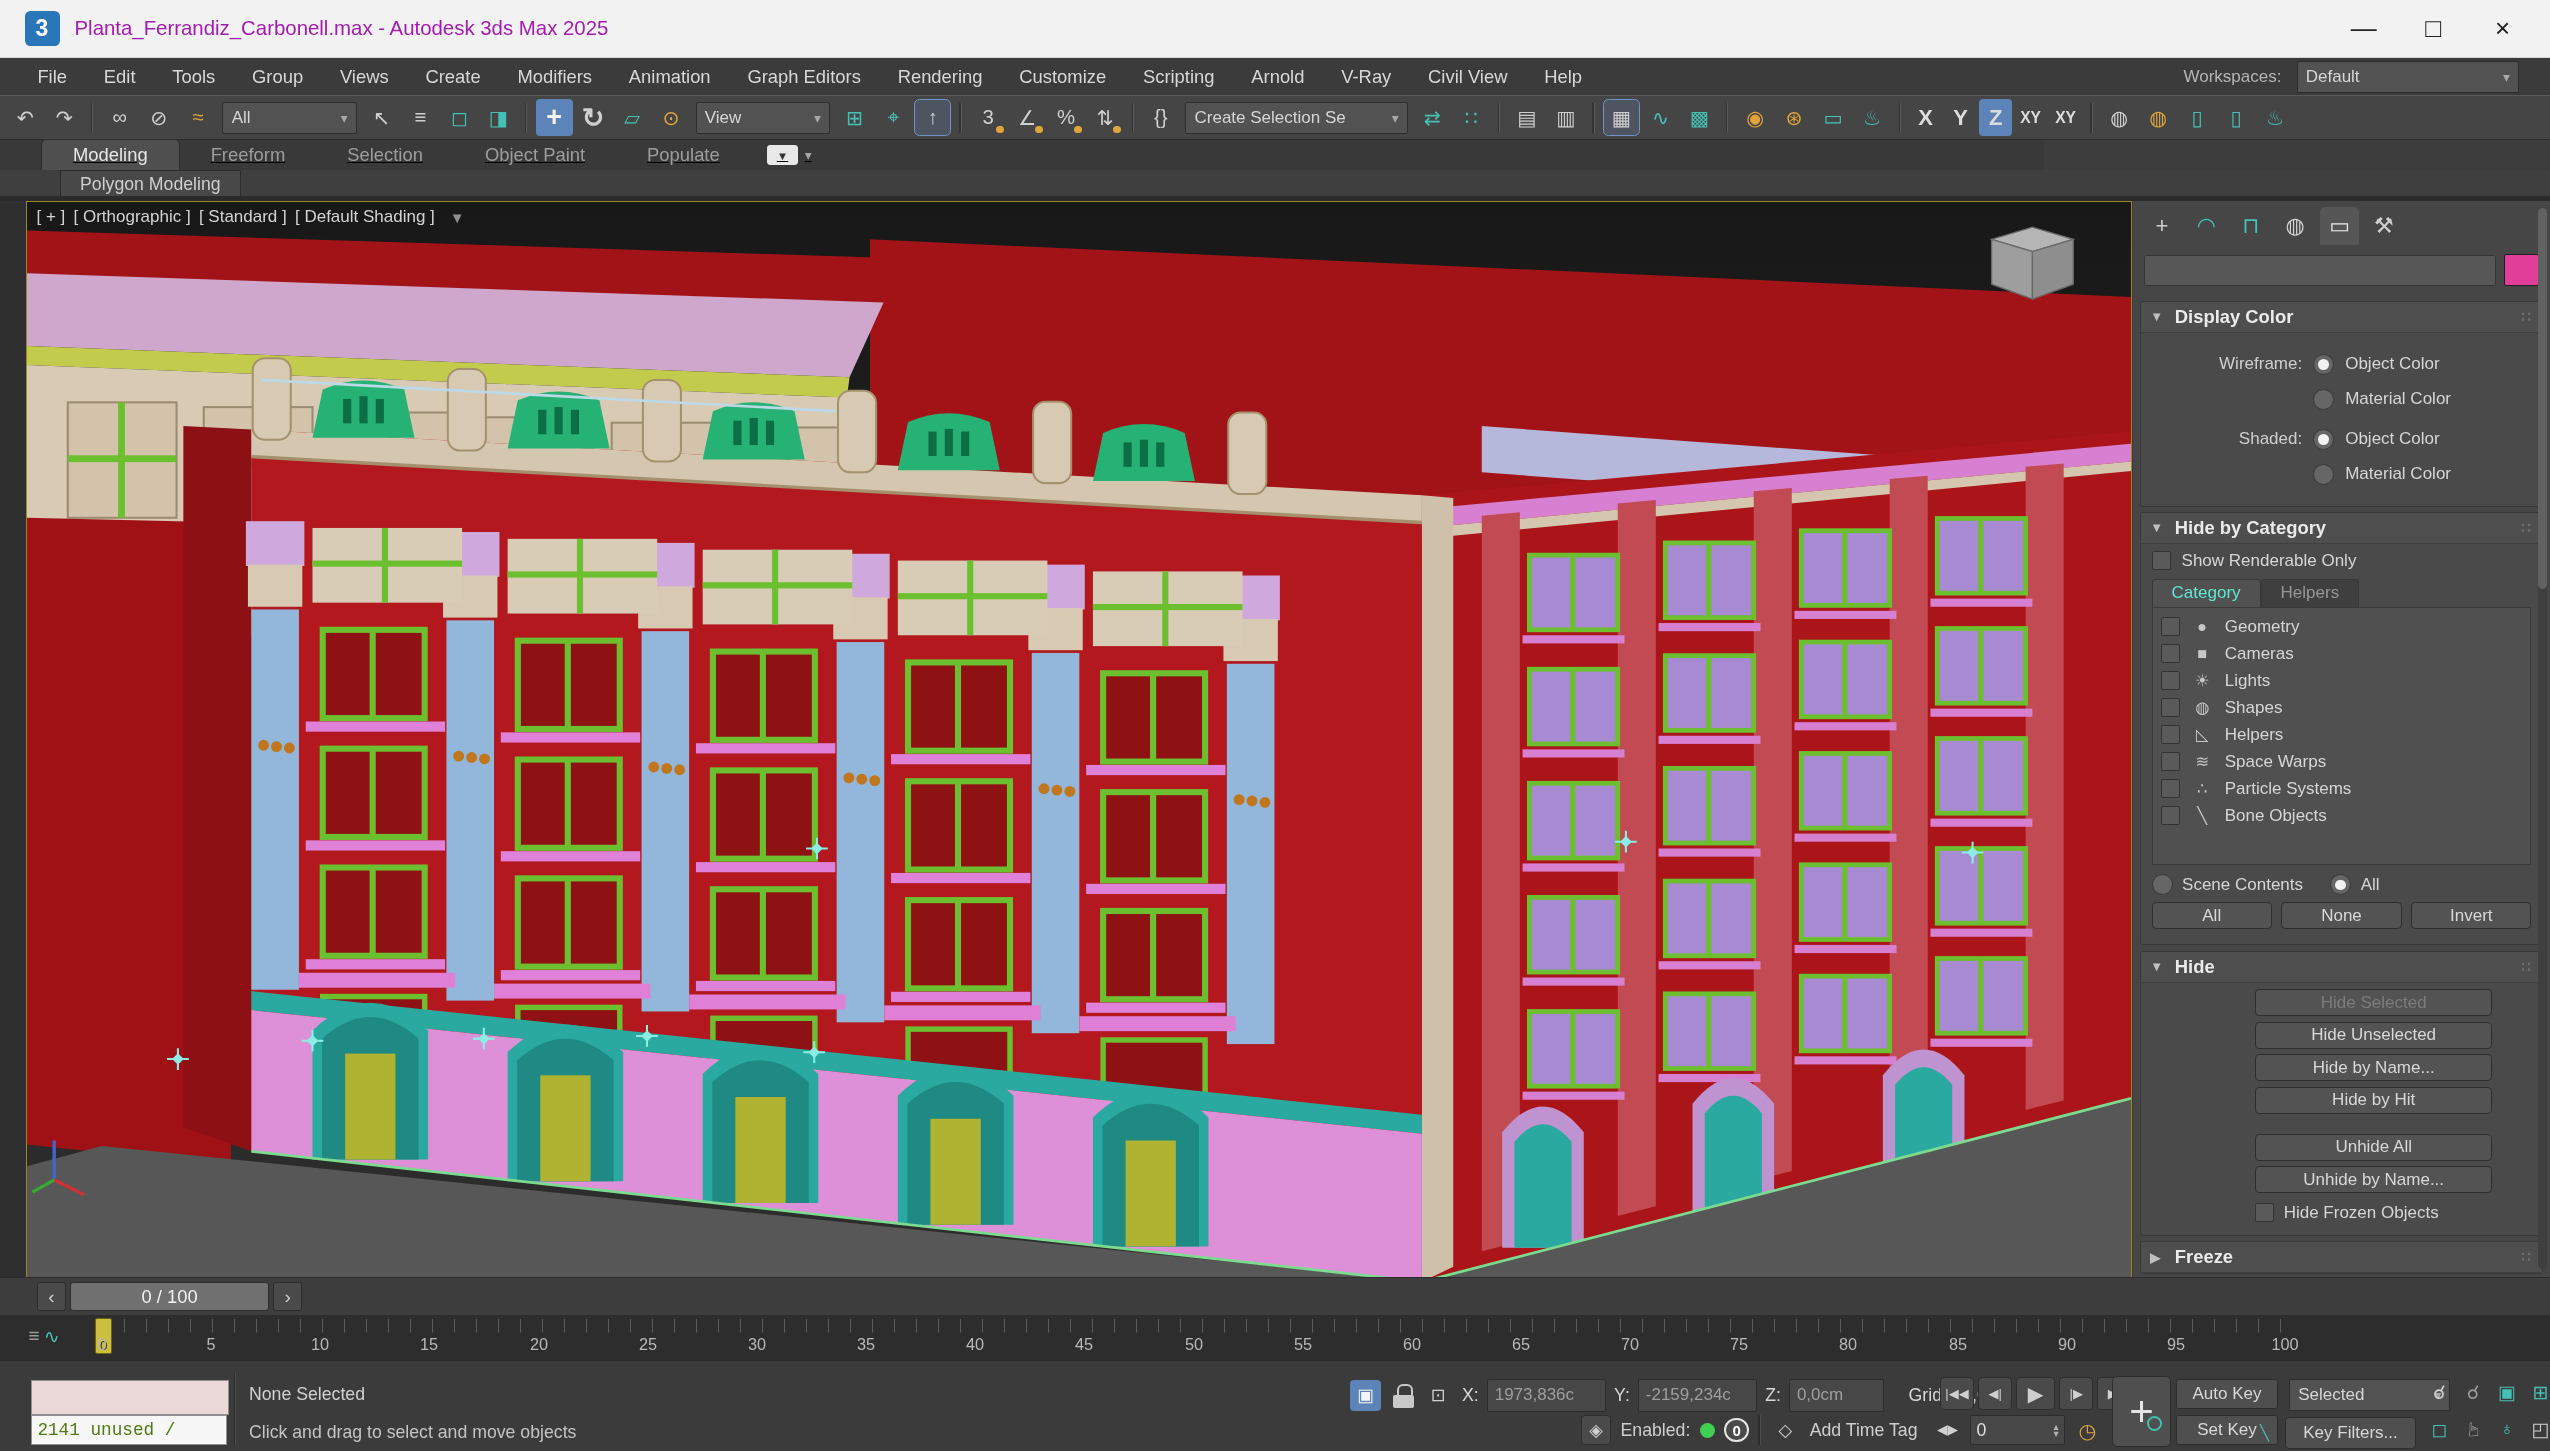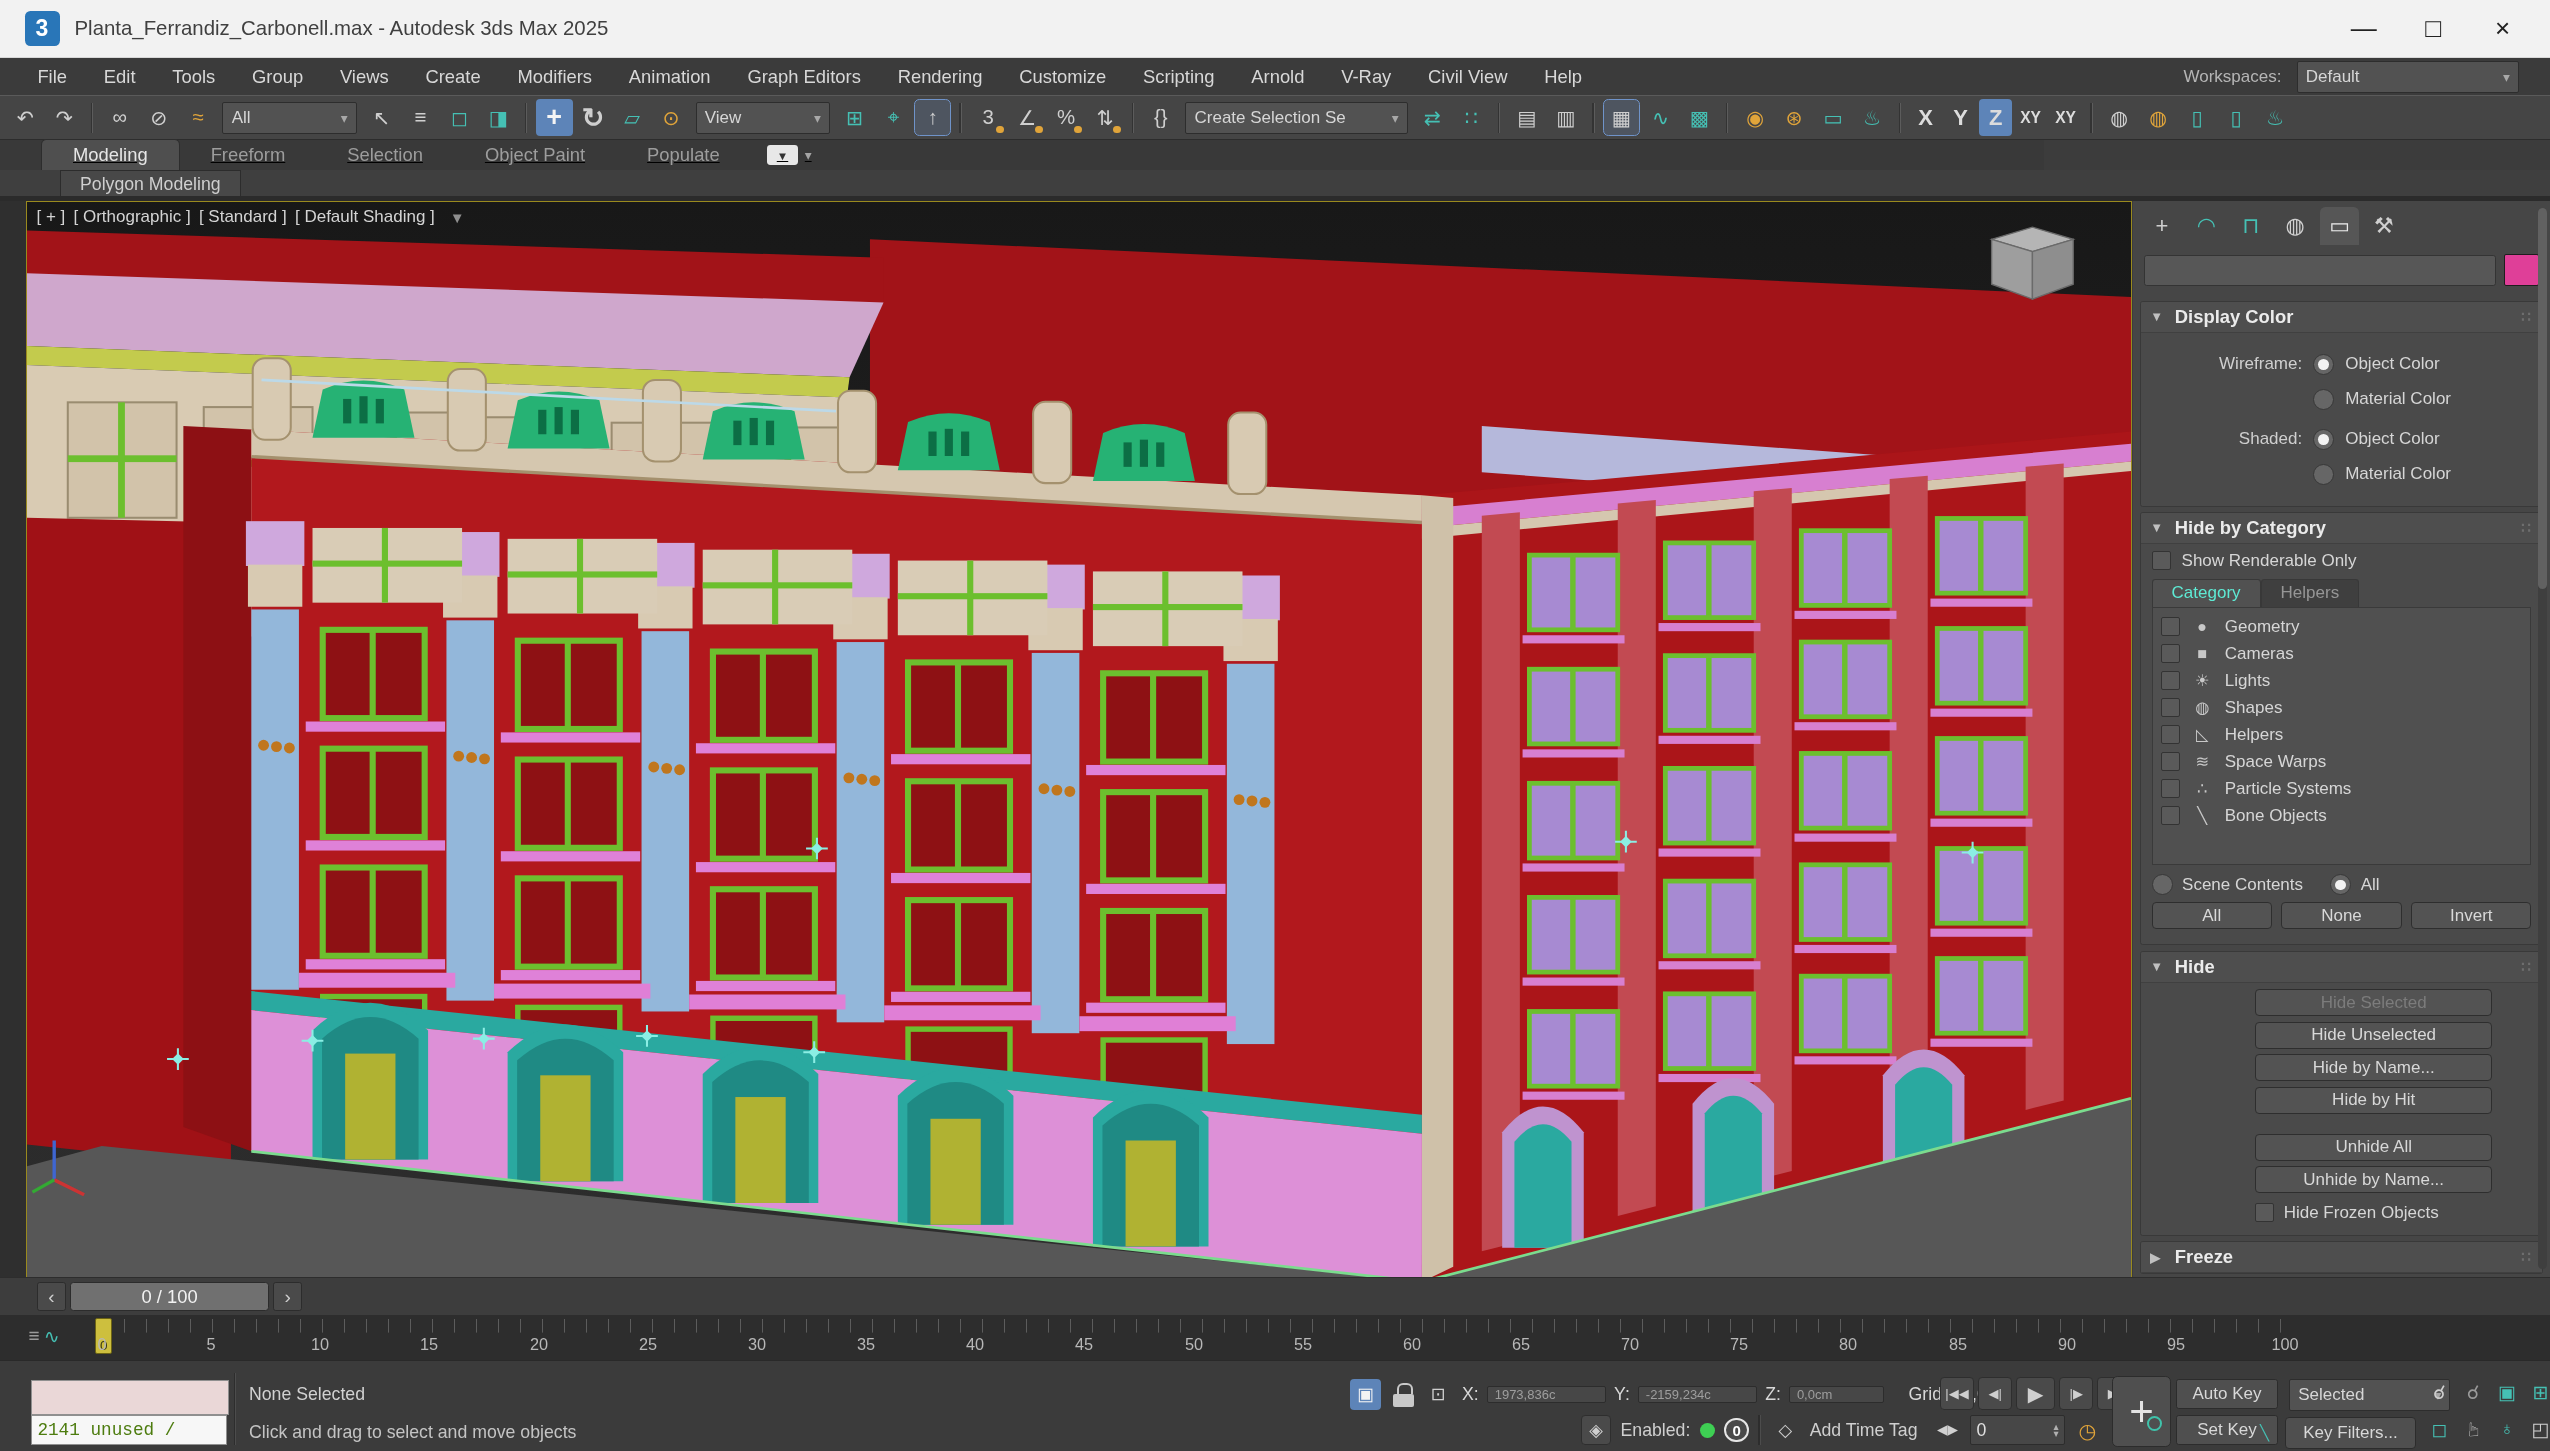--- a/index.html
+++ b/index.html
@@ -5,21 +5,21 @@
   html,body{margin:0;padding:0;width:2550px;height:1452px;overflow:hidden;background:#3c3c3c;
             font-family:"Liberation Sans", sans-serif;}
   .abs{position:absolute;}
   #root{position:relative;width:2550px;height:1452px;background:#3c3c3c;}
 
   
   #titlebar{left:0;top:0;width:2550px;height:58px;background:#f2f2f2;display:flex;align-items:center;
             padding-left:24.5px;box-sizing:border-box;border-bottom:0.7px solid #d8d8d8;}
   .appbadge{width:35px;height:35px;background:#2976b8;border-radius:5.4px;color:#fff;font-weight:bold;
             font-size:23px;display:flex;align-items:center;justify-content:center;flex:none;}
-  .title-text{font-size:20.4px;color:#404040;margin-left:15px;white-space:nowrap;}
+  .title-text{font-size:20.4px;color:#a21caf;margin-left:15px;white-space:nowrap;}
   .winctl{margin-left:auto;display:flex;gap:20.4px;padding-right:23px;}
   .winctl .ticon{width:49px;height:41px;font-size:26px;color:#222;background:transparent;}
 
   
   #menubar{left:0;top:58px;width:2550px;height:37px;background:#3b3b3b;display:flex;align-items:center;
            padding-left:19px;box-sizing:border-box;}
   .menu-item{padding:0 18.4px;font-size:18.4px;color:#d8d8d8;height:37px;display:flex;align-items:center;cursor:default;}
   .ws-wrap{margin-left:auto;display:flex;align-items:center;gap:11px;padding-right:27px;}
   .ws-label{color:#b5b5b5;font-size:17px;}
 
@@ -135,21 +135,21 @@
   #listener-pink{position:absolute;left:31px;top:19px;width:196px;height:33px;background:#ead7d7;border:0.7px solid #8f8f8f;}
   #listener-white{position:absolute;left:31px;top:54px;width:196px;height:30px;background:#f7f7f7;border:0.7px solid #8f8f8f;
      font-family:"Liberation Mono",monospace;font-size:17.7px;color:#4d7c0f;display:flex;align-items:center;
      padding-left:5.4px;box-sizing:border-box;white-space:nowrap;overflow:hidden;}
   .vdiv{position:absolute;width:1.4px;background:#2d2d2d;border-right:0.7px solid #4c4c4c;}
   #sel-status{position:absolute;left:249px;top:23px;font-size:17.7px;color:#d2d2d2;}
   #prompt{position:absolute;left:249px;top:61px;font-size:17.7px;color:#c4c4c4;}
   #coords{position:absolute;left:1350px;top:17.7px;display:flex;align-items:center;gap:8.2px;}
   #coords .ticon{width:31px;height:31px;font-size:17.7px;}
   .clabel{font-size:17.7px;color:#d8d8d8;}
-  .cfield{height:17px;background:#474747;border:0.7px solid #2c2c2c;border-radius:2px;color:#9e9e9e;font-size:13px;
+  .cfield{height:33px;background:#474747;border:0.7px solid #2c2c2c;border-radius:2px;color:#9e9e9e;font-size:17px;
           display:flex;align-items:center;justify-content:flex-start;padding:0 6.8px;box-sizing:border-box;}
   #enabledrow{position:absolute;left:1581px;top:54px;display:flex;align-items:center;gap:9.5px;}
   #enabledrow .ticon{width:30px;height:30px;font-size:17.7px;background:#4a4a4a;border:0.7px solid #2e2e2e;border-radius:4.1px;}
   .greendot{width:15px;height:15px;border-radius:50%;background:#3ecf53;flex:none;}
   .degcircle{width:24.5px;height:24.5px;border-radius:50%;border:2.7px solid #e6e6e6;background:#4a4a4a;color:#fff;
              font-size:15px;display:flex;align-items:center;justify-content:center;font-weight:bold;box-sizing:border-box;}
   .stext{font-size:17.7px;color:#cfcfcf;white-space:nowrap;}
   #framefield{position:absolute;left:1970px;top:54px;width:95px;height:30px;background:#474747;border:0.7px solid #2c2c2c;
       border-radius:2px;color:#e0e0e0;font-size:17.7px;display:flex;align-items:center;padding:0 5.4px;box-sizing:border-box;}
   #framefield .spin{margin-left:auto;display:flex;flex-direction:column;line-height:7.5px;font-size:10.2px;color:#b0b0b0;}

